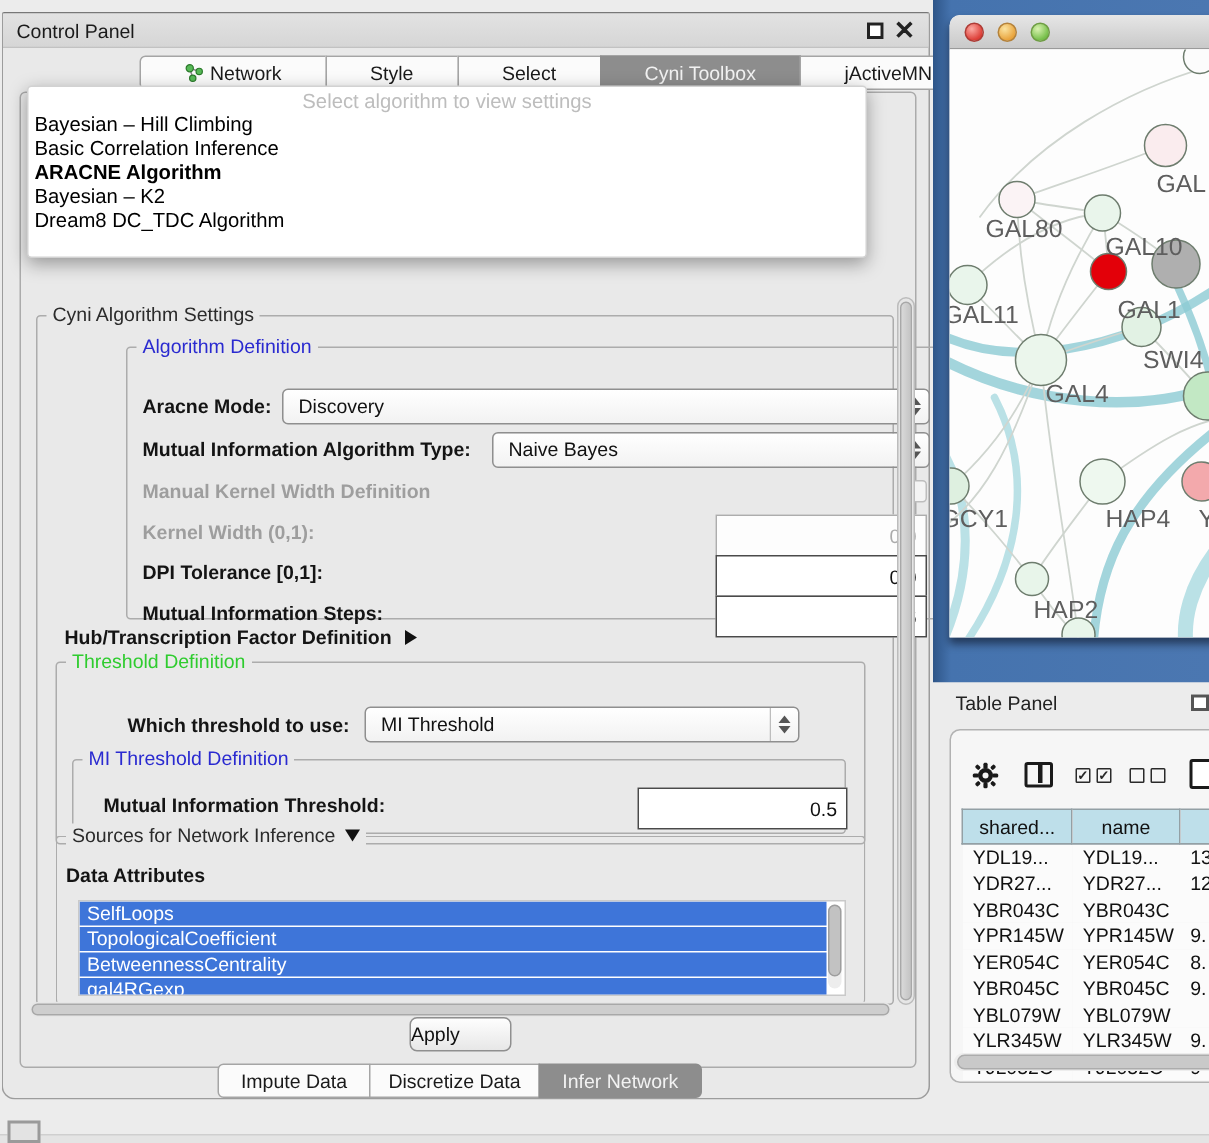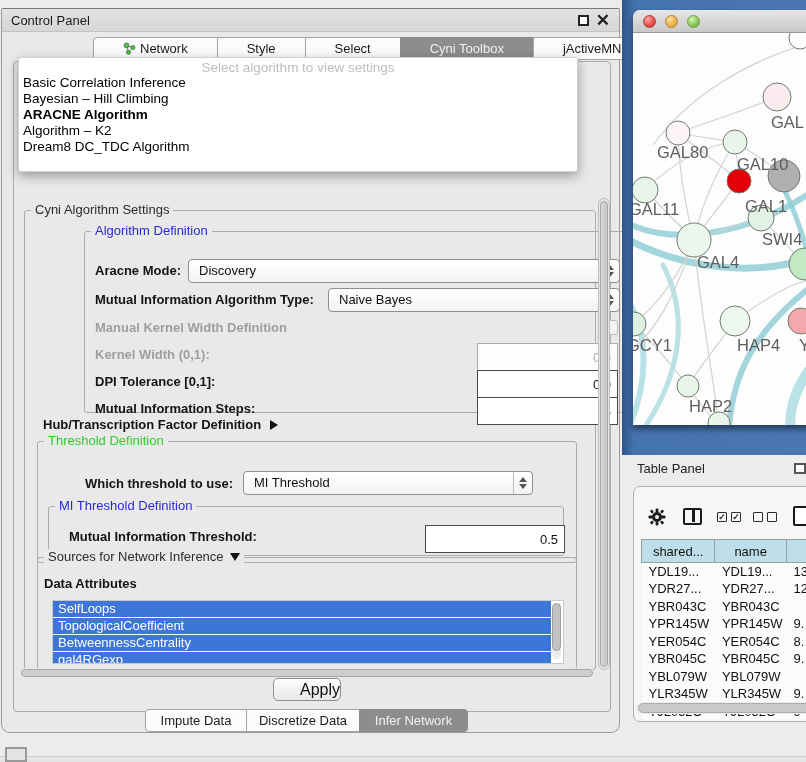--- a/index.html
+++ b/index.html
@@ -116,21 +116,21 @@
   .vscroll { position:absolute; background:#E6E6E6; border:1px solid #BCBCBC; border-radius:6px; }
   .vscroll .thumb { position:absolute; left:1px; right:1px; top:2px; bottom:2px;
     background:linear-gradient(90deg,#D9D9D9,#C4C4C4); border:1px solid #A8A8A8; border-radius:5px; }
   .hscroll { position:absolute; background:#E6E6E6; border-radius:5px; }
   .hscroll .thumb { position:absolute; left:1px; right:1px; top:1px; bottom:1px;
     background:#CECECE; border:1px solid #A8A8A8; border-radius:5px; }
 
   .apply-btn {
     position:absolute; left:259px; top:616px; width:68px; height:23px;
     background:linear-gradient(#FEFEFE,#E7E7E7); border:1px solid #8F8F8F;
-    border-radius:5px; font-size:16px; color:#111; text-align:right; line-height:21px;
+    border-radius:5px; font-size:13px; color:#111; text-align:left; line-height:21px;
   }
 
   
   .net-bg {
     position:absolute; left:622px; top:0; width:184px; height:455px;
     background:linear-gradient(90deg,#2E5588 0px,#4573AE 12px,#4B77B1 100%);
   }
   .net-window {
     position:absolute; left:633px; top:10px; width:180px; height:415px;
     border-radius:7px 0 0 0; overflow:hidden; box-shadow:0 4px 6px rgba(0,0,10,0.5);
@@ -325,24 +325,24 @@
       </div>
       <div class="tab active" style="width:109px;">
         <span>Infer Network</span>
       </div>
     </div>
   </div>
 
   <div class="popup">
     <div class="popup-prompt">Select algorithm to view settings</div>
     <div>
+        <div class="popup-item">Bayesian – Hill Climbing</div>
         <div class="popup-item">Basic Correlation Inference</div>
-        <div class="popup-item">Bayesian – Hill Climbing</div>
         <div class="popup-item sel">ARACNE Algorithm</div>
-        <div class="popup-item">Algorithm – K2</div>
+        <div class="popup-item">Bayesian – K2</div>
         <div class="popup-item">Dream8 DC_TDC Algorithm</div>
       </div>
   </div>
 
   <div class="net-bg"></div>
   <div class="net-window">
     <div class="net-titlebar">
       <span class="light red"></span>
       <span class="light amber"></span>
       <span class="light green"></span>

